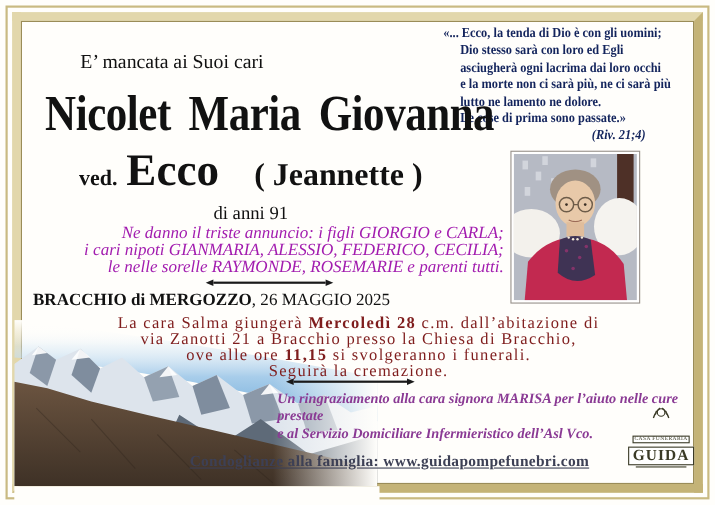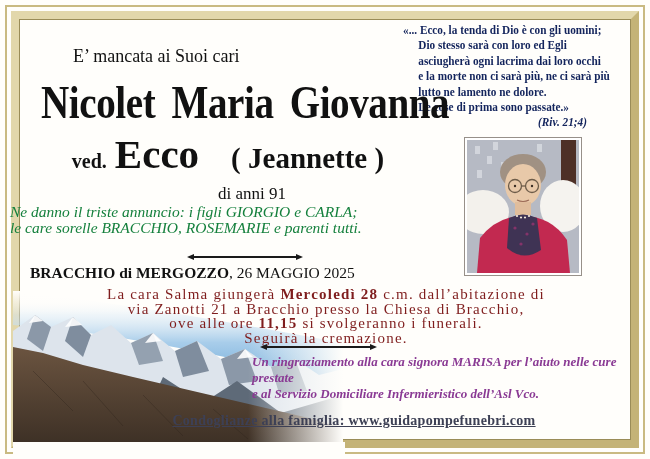--- a/index.html
+++ b/index.html
@@ -18,24 +18,24 @@
   .quote .attr{font-style:italic;padding-left:150px;}
   
   .intro{position:absolute;left:73px;top:46px;font-size:18px;z-index:5;}
   .name{position:absolute;left:8px;top:76px;width:440px;text-align:center;font-size:46px;
     font-weight:bold;letter-spacing:-0.5px;word-spacing:8px;transform:scaleX(0.85);
     transform-origin:center;white-space:nowrap;z-index:5;}
   .surline{position:absolute;left:8px;top:130px;width:440px;text-align:center;white-space:nowrap;z-index:5;}
   .ved{font-size:20px;font-weight:bold;}
   .surname{font-size:41px;font-weight:bold;margin-left:4px;}
   .nickname{font-size:29px;font-weight:bold;margin-left:28px;}
-  .age{position:absolute;left:8px;top:184px;width:440px;text-align:center;font-size:17px;z-index:5;padding-left:24px;}
-  
-  .announce{position:absolute;left:10px;top:204px;width:448px;text-align:left;
-    font-style:italic;font-size:15.5px;line-height:15.5px;color:#15803d;z-index:5;}
+  .age{position:absolute;left:8px;top:184px;width:440px;text-align:center;font-size:17px;z-index:5;}
+  
+  .announce{position:absolute;left:10px;top:204px;width:448px;text-align:right;
+    font-style:italic;font-size:15.5px;line-height:15.5px;color:#a21caf;z-index:5;}
   
   .divider{position:absolute;display:flex;align-items:center;z-index:5;}
   .divider .line{flex:1;height:2px;background:#1a1a1a;}
   .divider::before{content:"";width:0;height:0;border-top:3px solid transparent;
     border-bottom:3px solid transparent;border-right:7px solid #1a1a1a;}
   .divider::after{content:"";width:0;height:0;border-top:3px solid transparent;
     border-bottom:3px solid transparent;border-left:7px solid #1a1a1a;}
   .div1{left:187px;top:254px;width:116px;}
   .div2{left:260px;top:344px;width:117px;}
   
@@ -179,21 +179,22 @@
   <div class="name">Nicolet Maria Giovanna</div>
   <div class="surline">
     <span class="ved">ved.</span>
     <span class="surname">Ecco</span>
     <span class="nickname">( Jeannette )</span>
   </div>
   <div class="age">di anni 91</div>
 
   <div class="announce">
     <div>Ne danno il triste annuncio: i figli GIORGIO e CARLA;</div>
-    <div>le care sorelle BRACCHIO, ROSEMARIE e parenti tutti.</div>
+    <div>i cari nipoti GIANMARIA, ALESSIO, FEDERICO, CECILIA;</div>
+    <div>le nelle sorelle RAYMONDE, ROSEMARIE e parenti tutti.</div>
   </div>
 
   <div class="divider div1">
       <div class="line"></div>
     </div>
 
   <div class="dateline">
     <span class="place">BRACCHIO di MERGOZZO</span><span>, 26 MAGGIO 2025</span>
   </div>
 
@@ -206,18 +207,28 @@
 
   <div class="divider div2">
       <div class="line"></div>
     </div>
 
   <div class="thanks">
     <div>Un ringraziamento alla cara signora MARISA per l’aiuto nelle cure prestate</div>
     <div>e al Servizio Domiciliare Infermieristico dell’Asl Vco.</div>
   </div>
 
+  <div class="logo">
+    <svg width="20" height="13" viewBox="0 0 20 13">
+      <circle cx="10" cy="6" r="3.4" fill="none" stroke="#3a3a26" stroke-width="1"></circle>
+      <path d="M3,11 Q5,5 9,2 M17,11 Q15,5 11,2" fill="none" stroke="#3a3a26" stroke-width="1.2"></path>
+      <path d="M4,8 l2,-1 M5,5 l2,0 M16,8 l-2,-1 M15,5 l-2,0" stroke="#3a3a26" stroke-width="0.8"></path>
+    </svg>
+    <div><span class="casa">CASA FUNERARIA</span></div>
+    <div><span class="guida">GUIDA</span></div>
+    <div class="tagrule"></div>
+  </div>
 
   <div class="condolence">
     <span>Condoglianze alla famiglia: www.guidapompefunebri.com</span>
   </div>
 
 </div>
 
 </body></html>

